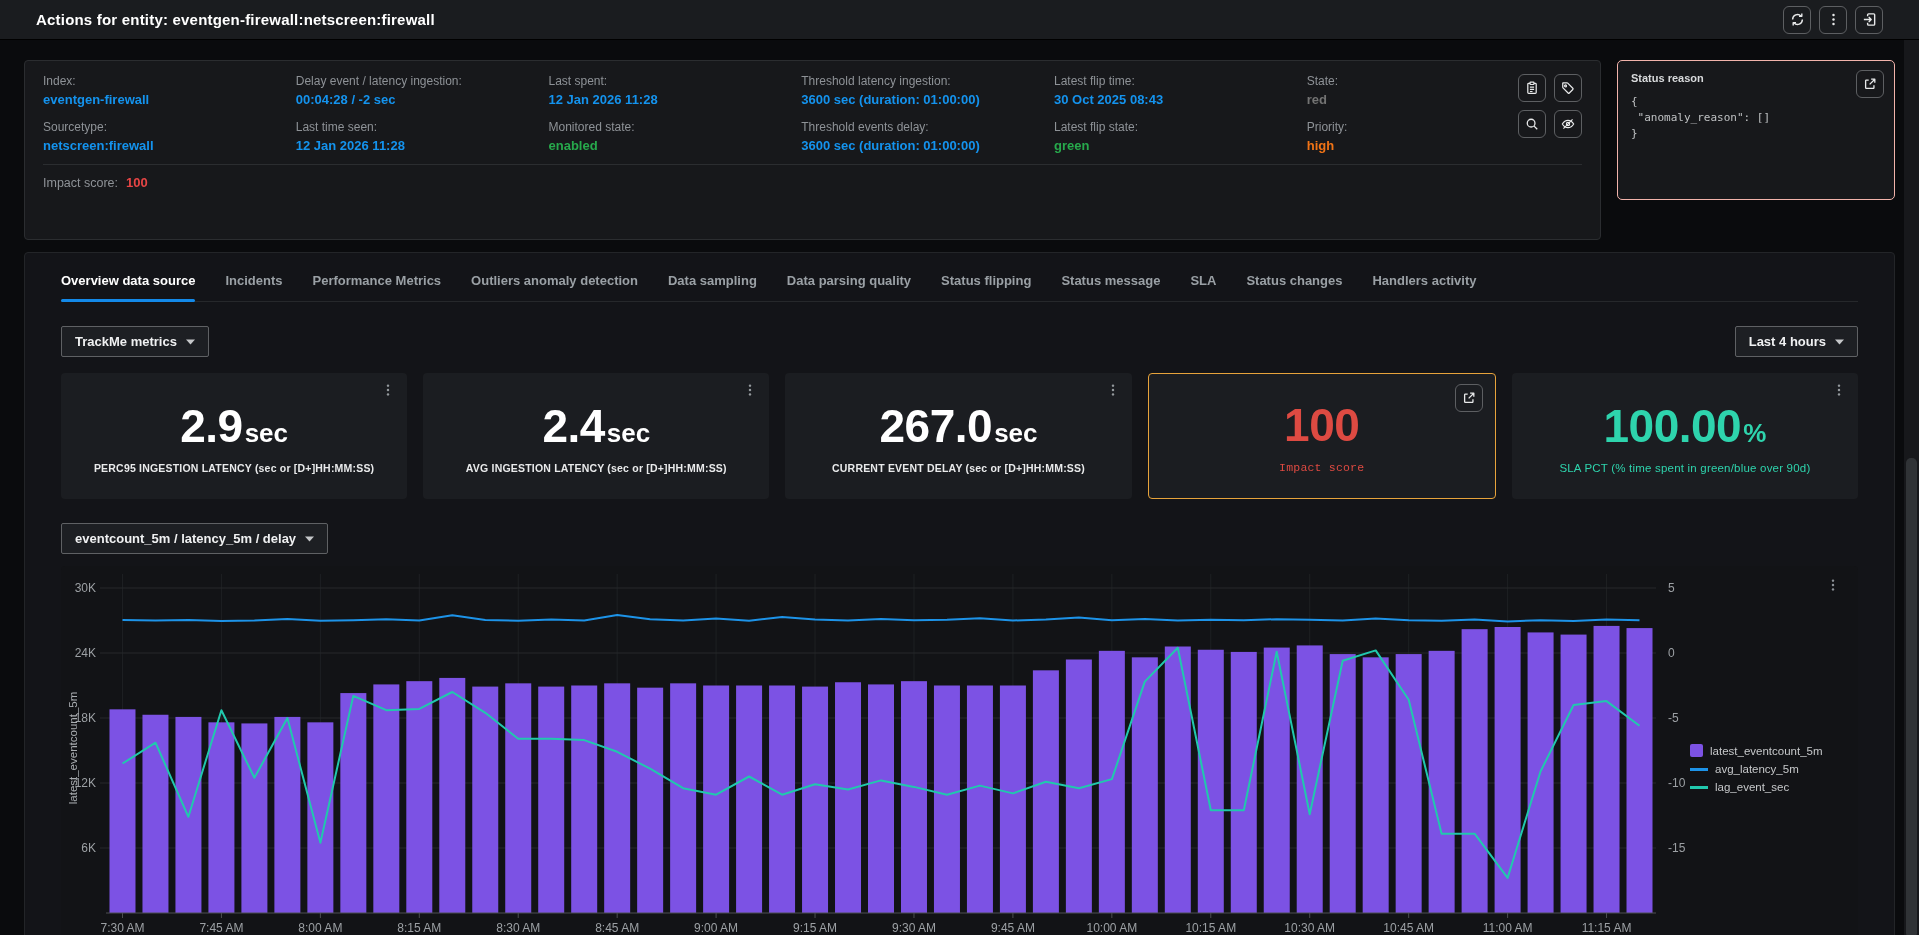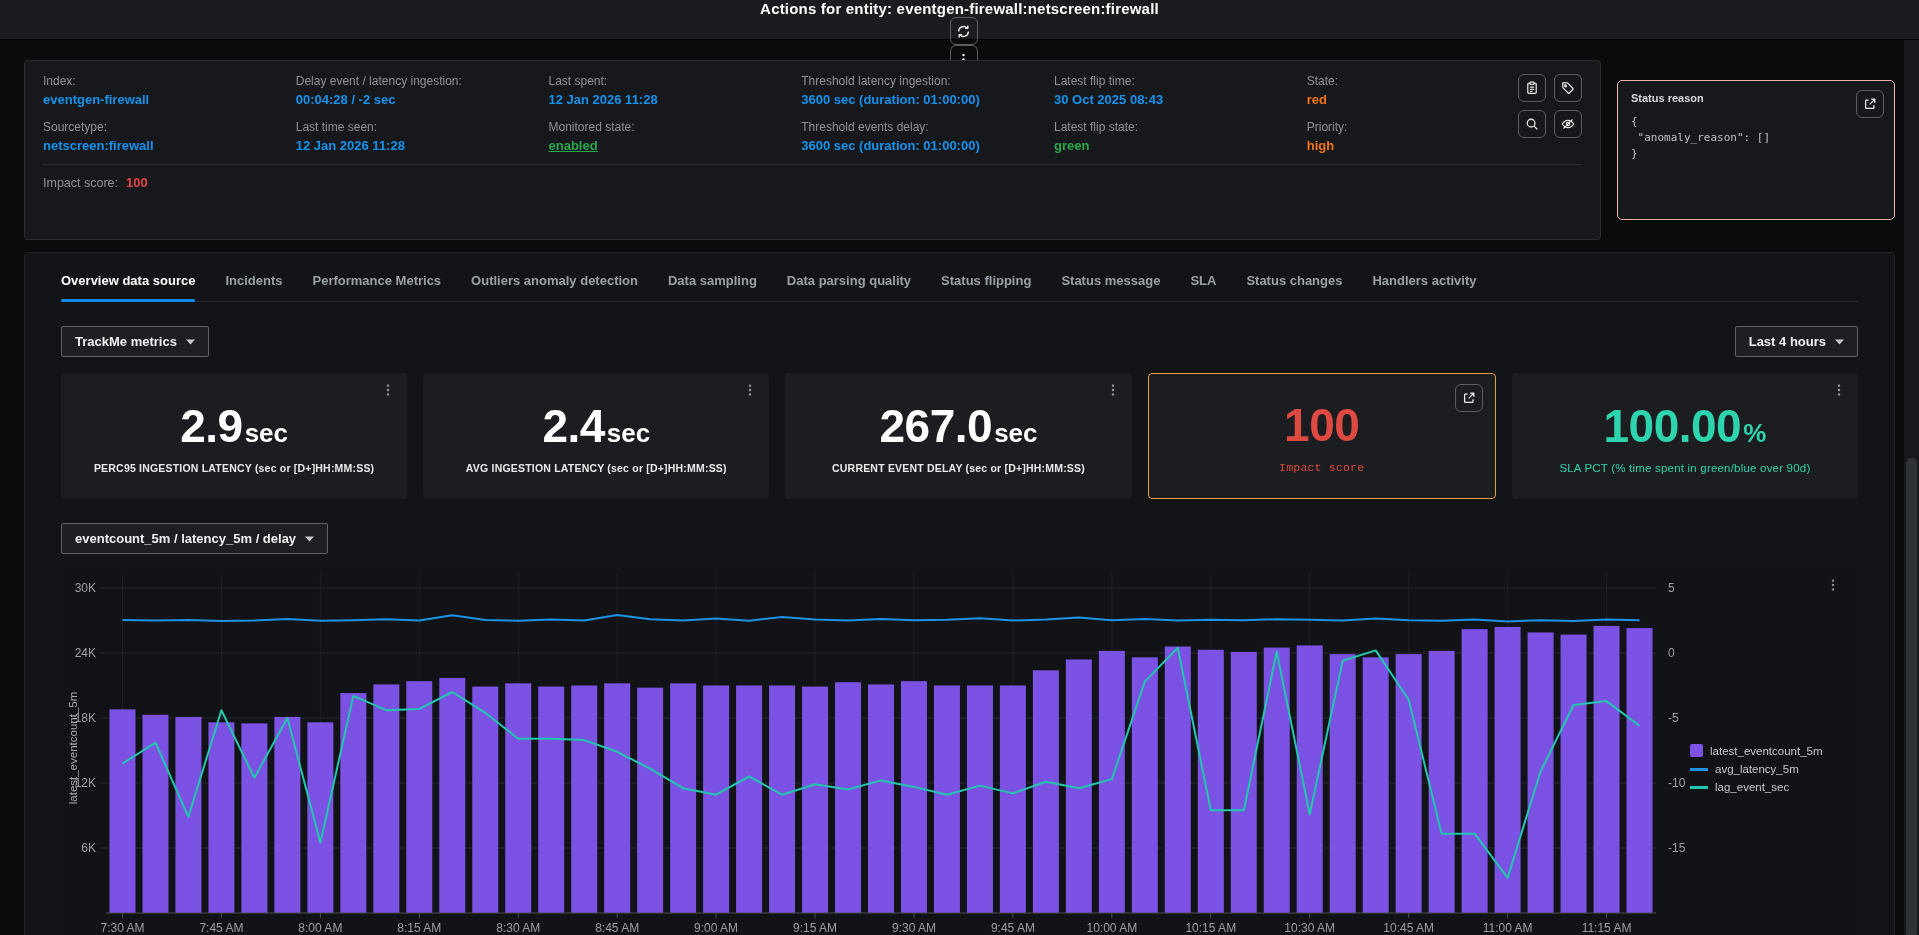--- a/index.html
+++ b/index.html
@@ -1,32 +1,32 @@
 <!DOCTYPE html>
 <html><head>
 <meta charset="utf-8">
 <style>
   * { margin:0; padding:0; box-sizing:border-box; }
   html,body { width:1919px; height:935px; overflow:hidden; background:#0a0b0d;
     font-family:"Liberation Sans", sans-serif; color:#e6e7e8; position:relative; }
 
   
   .topbar { height:40px; background:#1a1c1f; border-bottom:1px solid #000;
-    display:flex; align-items:center; padding:0 36px;flex-direction:column; }
+    display:flex; align-items:center; padding:0 36px; }
   .topbar h1 { font-size:15px; font-weight:700; color:#fff; letter-spacing:.2px; }
   .topbar .spacer { flex:1; }
   .icon-btn { width:28px; height:28px; border:1px solid #5d5f62; border-radius:6px;
     background:transparent; color:#e8e9ea; display:flex; align-items:center;
     justify-content:center; cursor:pointer; flex:0 0 auto; }
   .icon-btn svg { display:block; }
   .topbar .icon-btn { margin-left:8px; }
 
   
   .content { padding:20px 24px 0 24px; }
-  .top-row { display:flex; align-items:center; gap:16px; }
+  .top-row { display:flex; align-items:flex-start; gap:16px; }
 
   .entity-panel { flex:1; background:#17181b; border:1px solid #2b2d30; border-radius:4px;
     height:180px; padding:13px 18px 0 18px; display:flex; flex-direction:column; }
   .entity-top { display:flex; }
   .fields-grid { flex:1; display:grid; grid-template-columns: 1.05fr 1.05fr 1.05fr 1.05fr 1.05fr .9fr; column-gap:18px; }
   .fcol { display:flex; flex-direction:column; gap:13px; }
   .field .flabel { font-size:12px; color:#8e9297; margin-bottom:4px; }
   .field .fvalue { font-size:13px; font-weight:700; }
   .entity-actions { display:grid; grid-template-columns:28px 28px; grid-auto-rows:28px;
     gap:8px; margin-left:10px; }
@@ -149,21 +149,21 @@
                 <div class="fvalue" style="color: rgb(20, 147, 238);">12 Jan 2026 11:28</div>
               </div>
             </div>
             <div class="fcol">
               <div class="field">
                 <div class="flabel">Last spent:</div>
                 <div class="fvalue" style="color: rgb(20, 147, 238);">12 Jan 2026 11:28</div>
               </div>
               <div class="field">
                 <div class="flabel">Monitored state:</div>
-                <div class="fvalue" style="color: rgb(39, 169, 76); text-decoration: underline;">enabled</div>
+                <div class="fvalue" style="color: rgb(39, 169, 76);">enabled</div>
               </div>
             </div>
             <div class="fcol">
               <div class="field">
                 <div class="flabel">Threshold latency ingestion:</div>
                 <div class="fvalue" style="color: rgb(20, 147, 238);">3600 sec (duration: 01:00:00)</div>
               </div>
               <div class="field">
                 <div class="flabel">Threshold events delay:</div>
                 <div class="fvalue" style="color: rgb(20, 147, 238);">3600 sec (duration: 01:00:00)</div>
@@ -175,21 +175,21 @@
                 <div class="fvalue" style="color: rgb(20, 147, 238);">30 Oct 2025 08:43</div>
               </div>
               <div class="field">
                 <div class="flabel">Latest flip state:</div>
                 <div class="fvalue" style="color: rgb(39, 169, 76);">green</div>
               </div>
             </div>
             <div class="fcol">
               <div class="field">
                 <div class="flabel">State:</div>
-                <div class="fvalue" style="color: #f97316;">red</div>
+                <div class="fvalue" style="color: #737373;">red</div>
               </div>
               <div class="field">
                 <div class="flabel">Priority:</div>
                 <div class="fvalue" style="color: rgb(240, 115, 22);">high</div>
               </div>
             </div>
           </div>
         <div class="entity-actions">
           <button class="icon-btn">
             <span>

